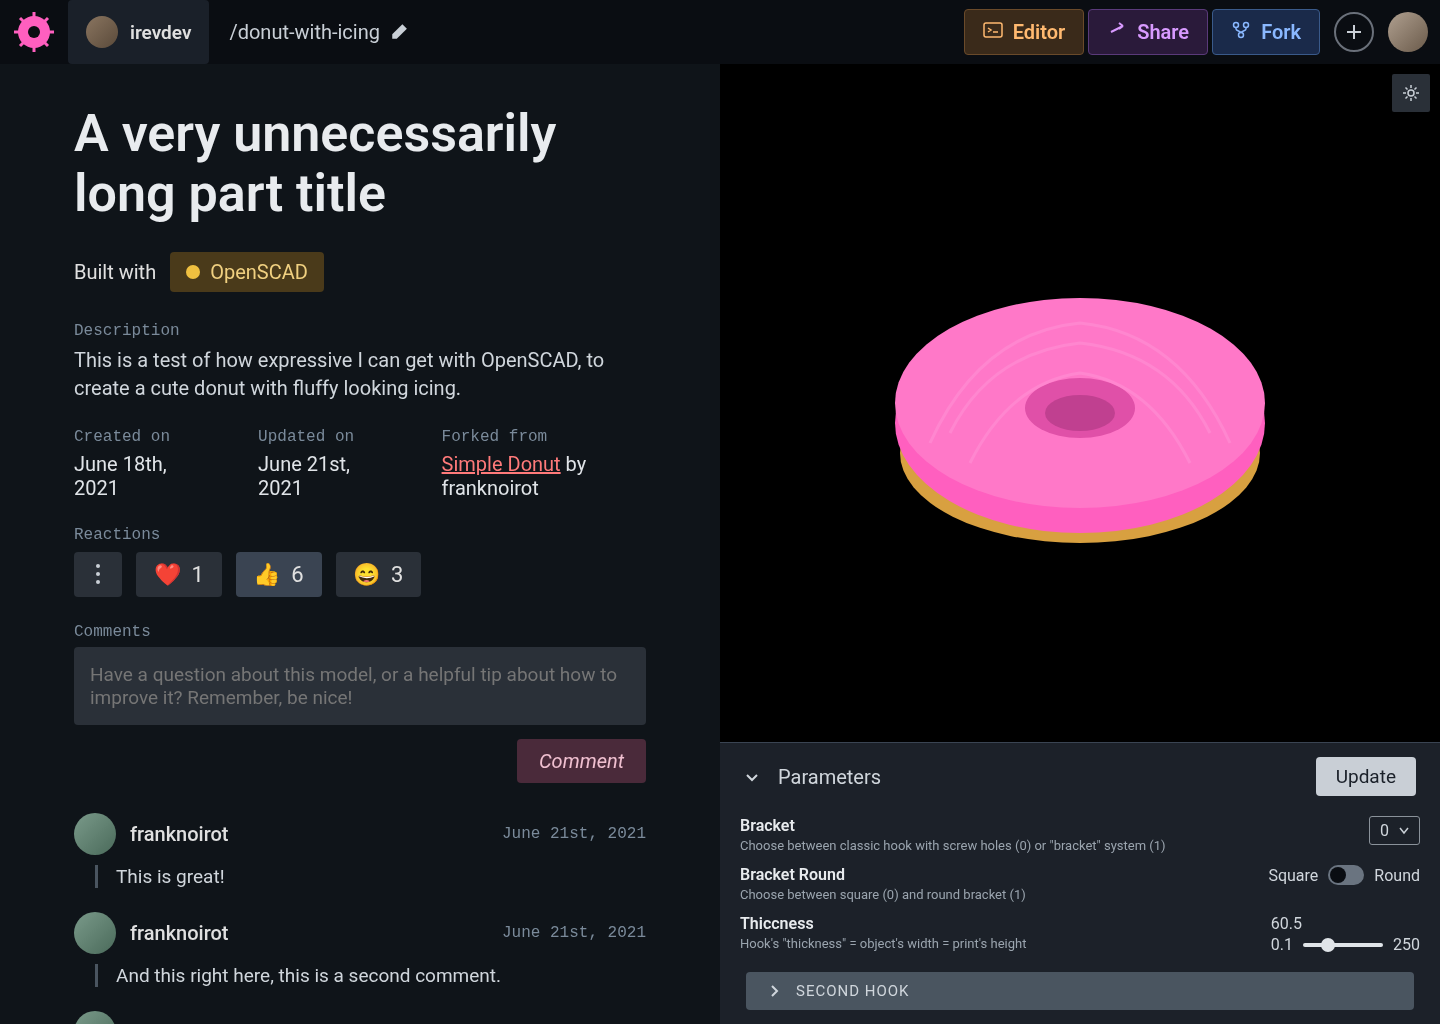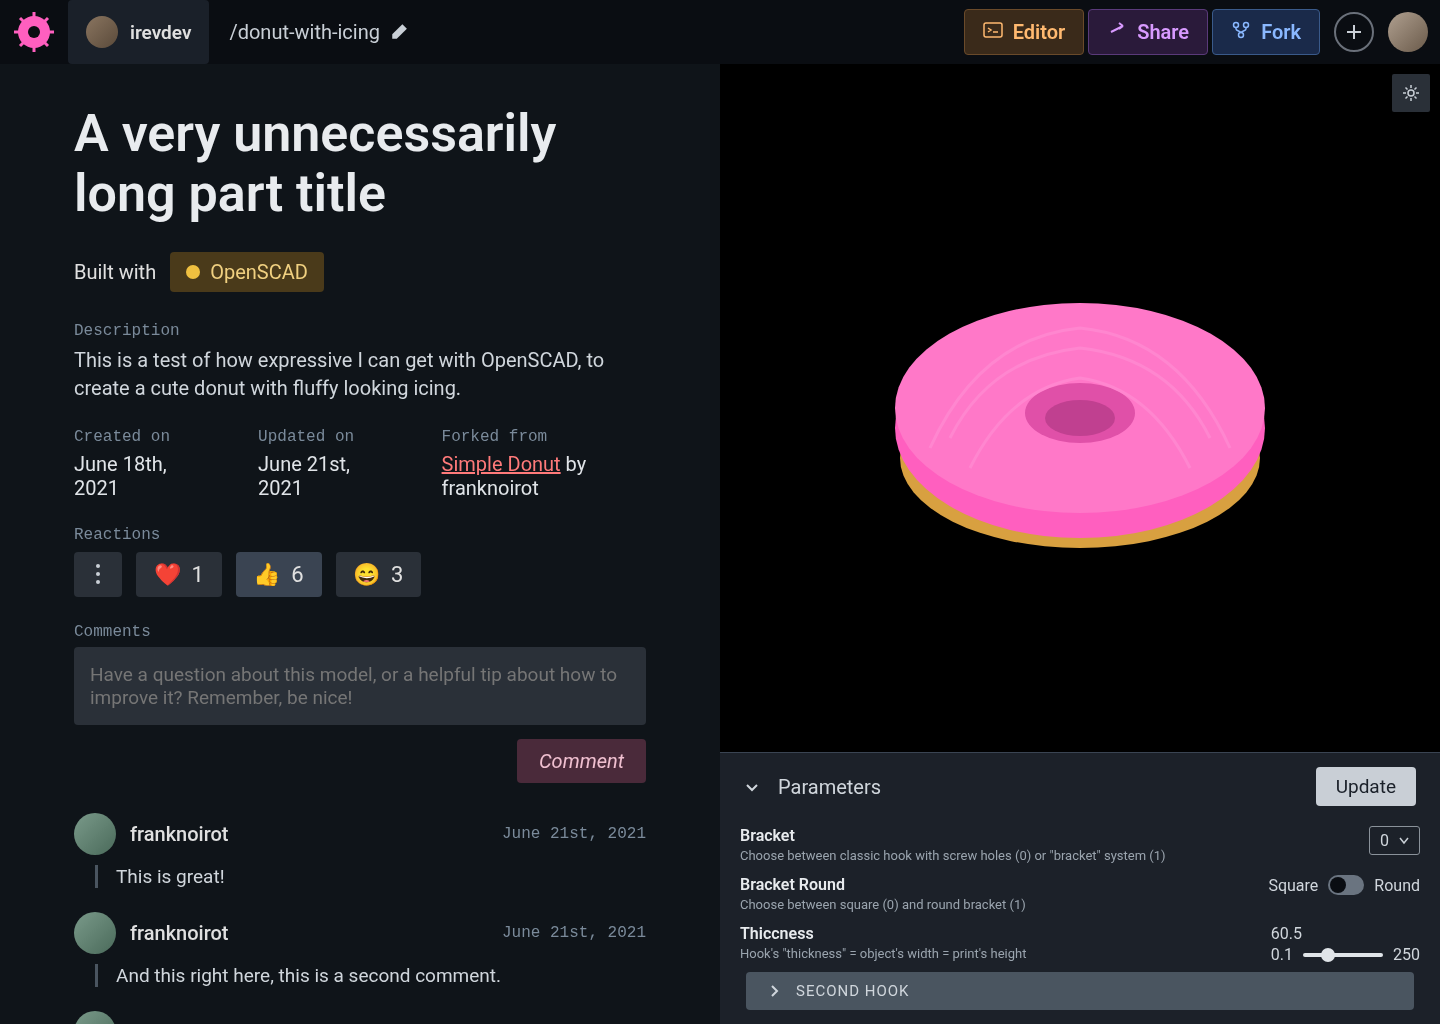--- a/index.html
+++ b/index.html
@@ -431,21 +431,21 @@
             <div class="slider-val">60.5</div>
             <div class="slider-row">
               <span>0.1</span>
               <div class="slider"></div>
               <span>250</span>
             </div>
           </div>
         </div>
       </div>
 
-      <div class="param-section-head" style="margin-top:2px;margin-bottom:14px">
+      <div class="param-section-head" style="margin-top:12px;margin-bottom:14px">
         <svg class="chevron" viewBox="0 0 16 16">
             <path d="M6 3l5 5-5 5"></path>
           </svg>
         <span>SECOND HOOK</span>
       </div>
     </div>
   </div>
 </div>
 
 </body></html>

